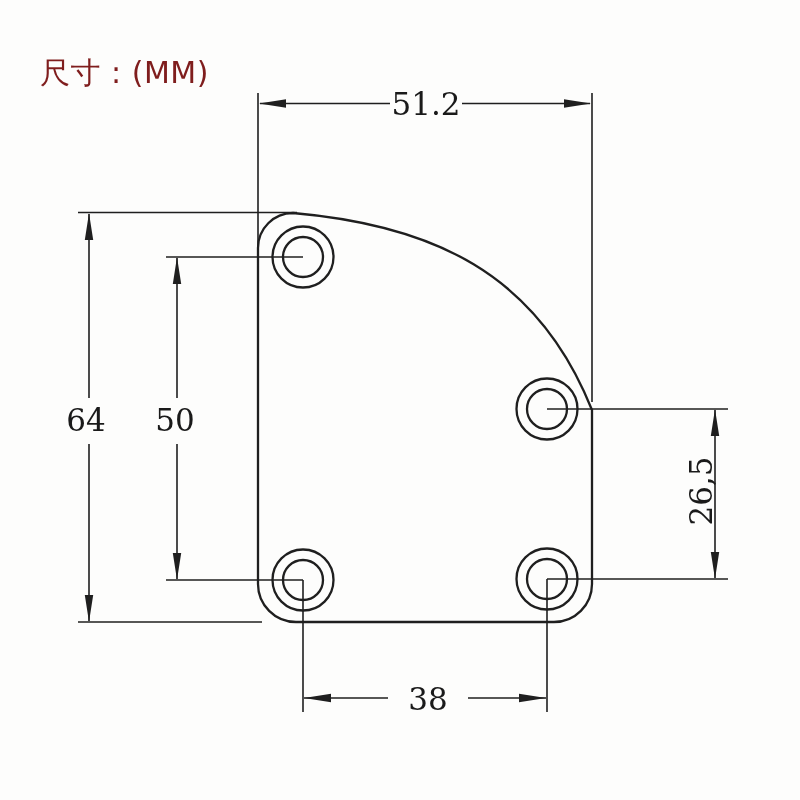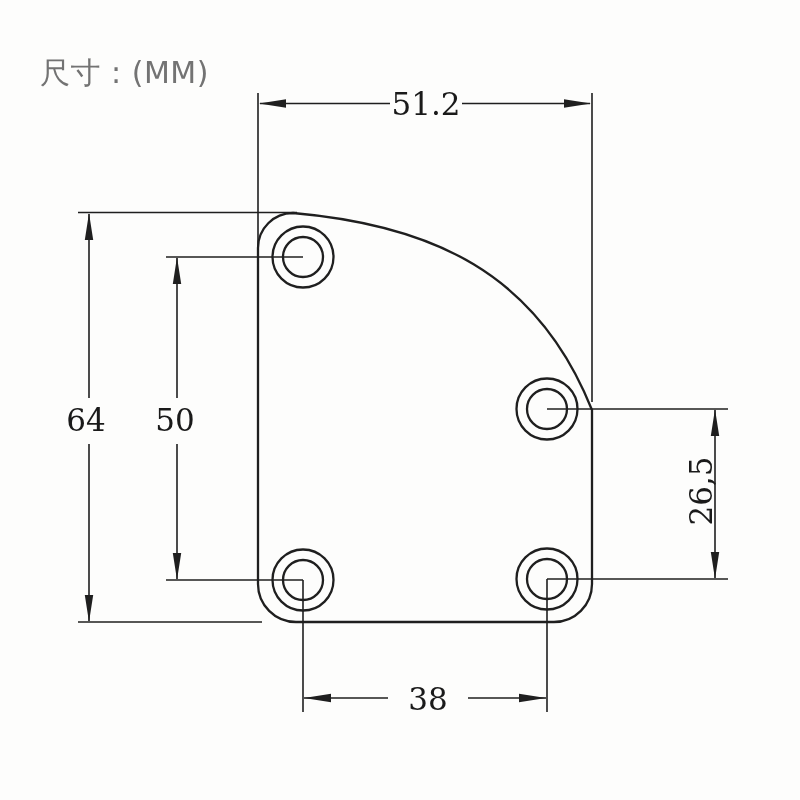--- a/index.html
+++ b/index.html
@@ -14,21 +14,21 @@
     background: #fdfdfc;
     overflow: hidden;
     font-family: "DejaVu Sans", sans-serif;
   }
   .drawing-title {
     position: absolute;
     left: 40px;
     top: 53px;
     font-size: 30px;
     font-weight: 500;
-    color: #737373;
+    color: #7f1d1d;
     letter-spacing: 0.5px;
     white-space: nowrap;
     font-family: "DejaVu Sans", "Liberation Sans", sans-serif;
   }
   svg.drawing {
     position: absolute;
     left: 0;
     top: 0;
   }
   .outline {

